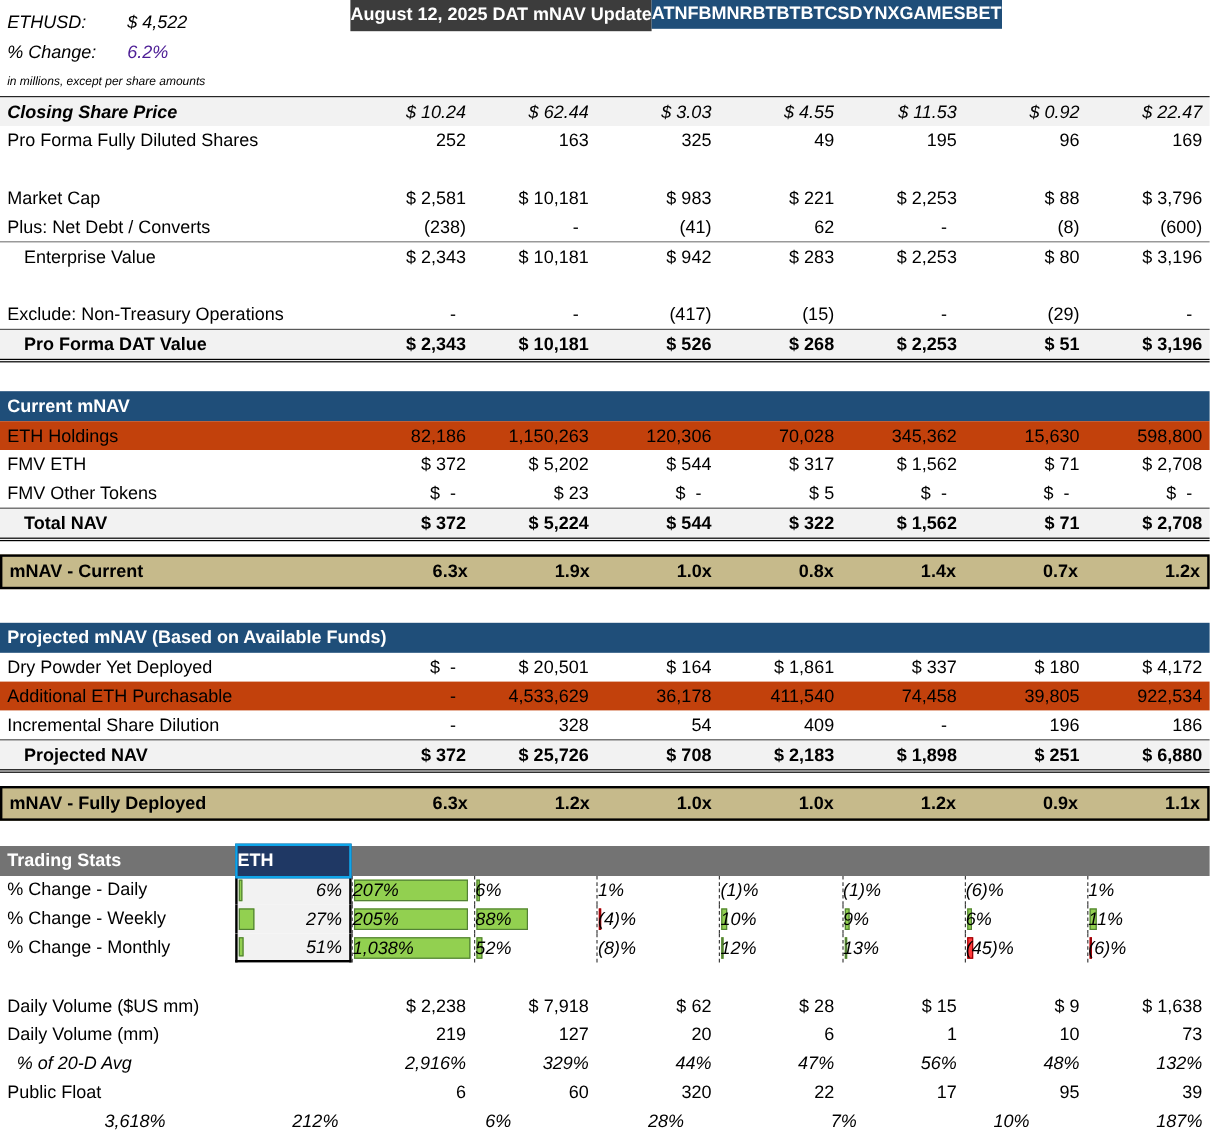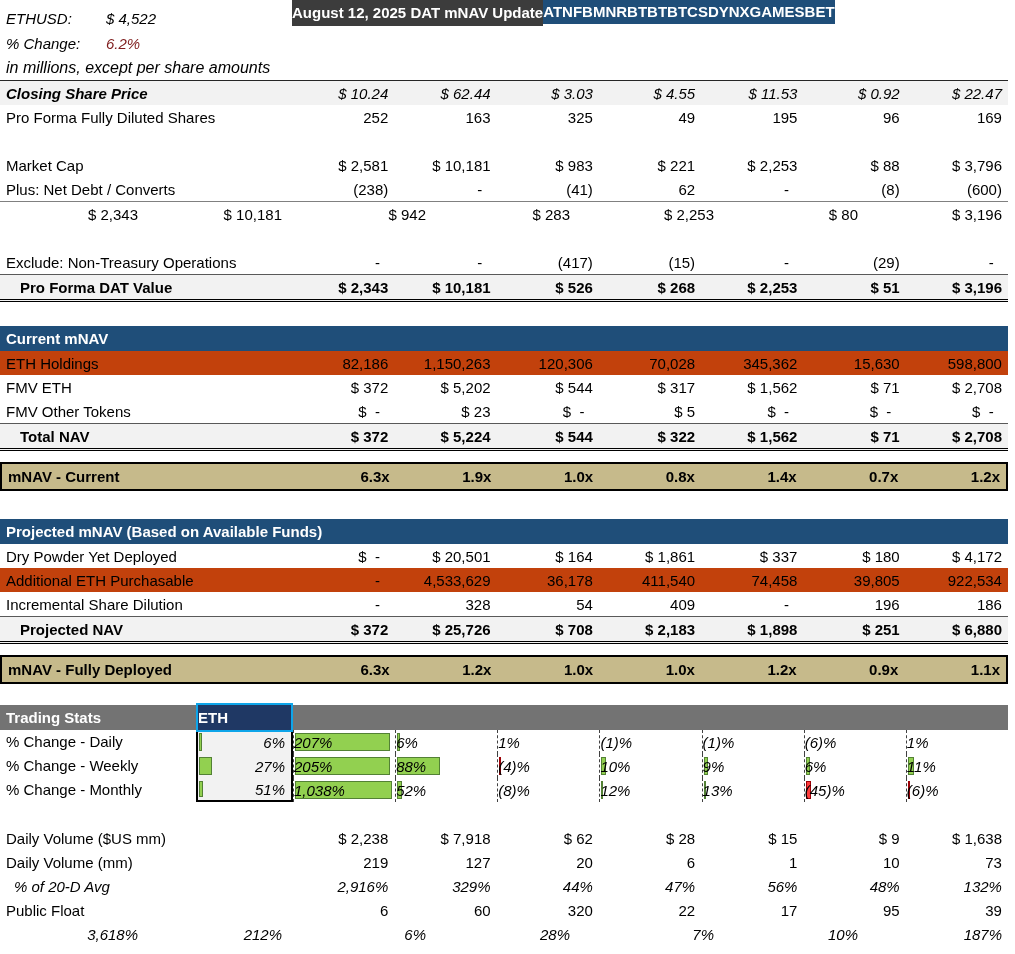--- a/index.html
+++ b/index.html
@@ -4,22 +4,22 @@
 <style>
   html,body{margin:0;padding:0;background:#ffffff;}
   body{width:1015px;font-family:"Liberation Sans",sans-serif;color:#000;}
   .sheet{width:1008px;font-size:15px;}
   
   .top{display:flex;}
   .meta{width:292px;padding-top:6px;box-sizing:border-box;}
   .meta-line{height:25px;display:flex;align-items:center;font-style:italic;}
   .meta-line .mlabel{width:96px;padding-left:6px;}
   .meta-line .mval{padding-left:4px;white-space:pre;}
-  .meta-line.small{font-size:16px;height:24px;}
-  .pos{color:#7f1d1d;}
+  .meta-line.small{font-size:10px;height:24px;}
+  .pos{color:#4c1d95;}
   .tr{flex:1;display:flex;}
   .tspacer{height:30px;}
   .titlebar{height:26px;line-height:26px;background:#3C3C3C;color:#fff;font-weight:bold;text-align:center;}
   .tickhead{display:flex;height:24px;background:#1F4E79;}
   .tickhead .tcell{flex:1;color:#fff;font-weight:bold;text-align:center;line-height:24px;}
   
   .row{display:flex;height:24px;align-items:center;}
   .row .label{width:292px;padding-left:6px;box-sizing:border-box;white-space:pre;}
   .row .cell{flex:1;text-align:right;padding-right:6px;white-space:pre;box-sizing:border-box;}
   .row .label.ind{padding-left:20px;}
@@ -122,20 +122,21 @@
         <div class="label">Plus: Net Debt / Converts</div>
         <div class="cell">(238)</div>
         <div class="cell">-  </div>
         <div class="cell">(41)</div>
         <div class="cell">62</div>
         <div class="cell">-  </div>
         <div class="cell">(8)</div>
         <div class="cell">(600)</div>
       </div>
       <div class="row subtotal">
+        <div class="label ind">Enterprise Value</div>
         <div class="cell">$ 2,343</div>
         <div class="cell">$ 10,181</div>
         <div class="cell">$ 942</div>
         <div class="cell">$ 283</div>
         <div class="cell">$ 2,253</div>
         <div class="cell">$ 80</div>
         <div class="cell">$ 3,196</div>
       </div>
       <div class="row blank"></div>
       <div class="row plain">

